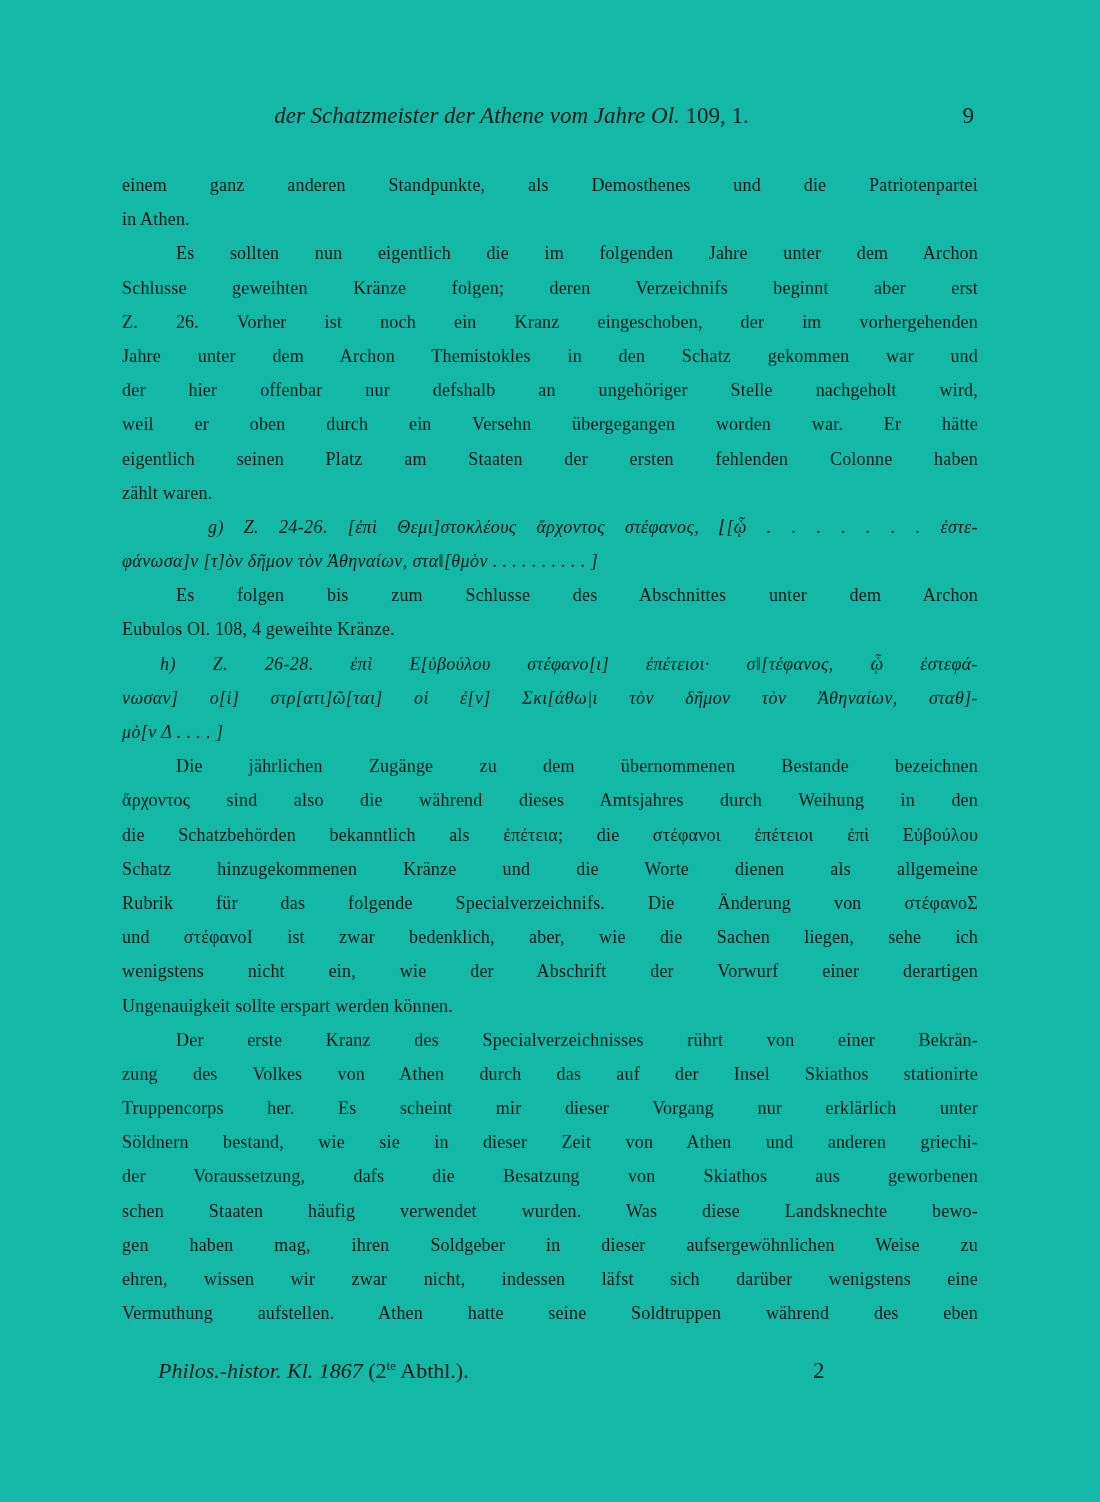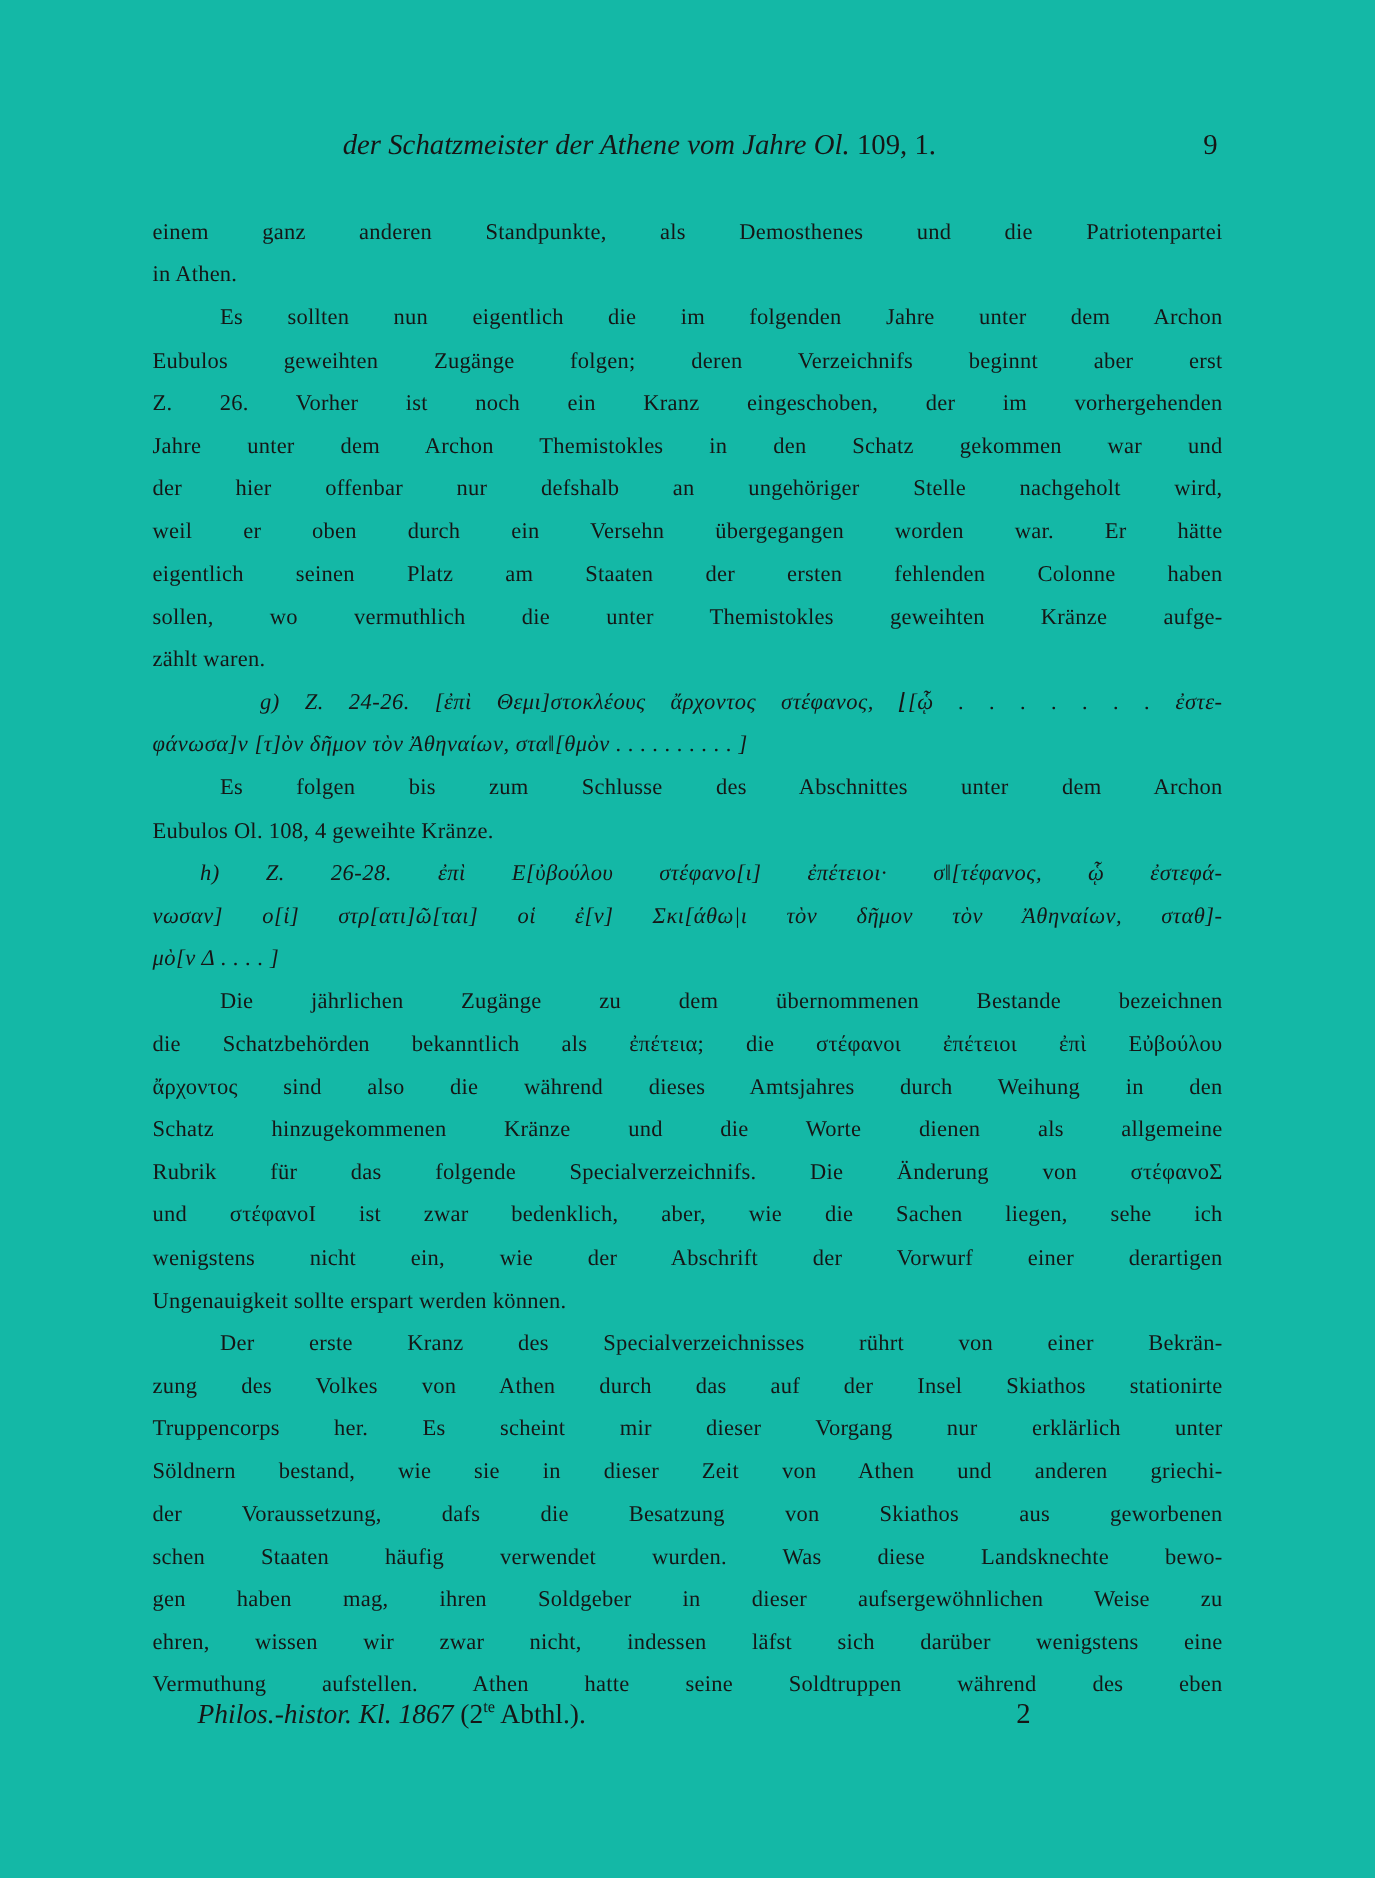--- a/index.html
+++ b/index.html
@@ -96,38 +96,37 @@
     <div class="head-center">
       <span class="head-italic">der Schatzmeister der Athene vom Jahre Ol.</span><span class="head-roman"> 109, 1.</span>
     </div>
     <span class="page-number">9</span>
   </div>
 
   <div class="text-block" id="text-block">
       <div class="line just">einem ganz anderen Standpunkte, als Demosthenes und die Patriotenpartei</div>
       <div class="line">in Athen.</div>
       <div class="line just indent">Es sollten nun eigentlich die im folgenden Jahre unter dem Archon</div>
-      <div class="line just">Eubulos geweihten Zugänge folgen; deren Verzeichnifs beginnt aber erst</div>
+      <div class="line just">Schlusse geweihten Kränze folgen; deren Verzeichnifs beginnt aber erst</div>
       <div class="line just">Z. 26.  Vorher ist noch ein Kranz eingeschoben, der im vorhergehenden</div>
       <div class="line just">Jahre unter dem Archon Themistokles in den Schatz gekommen war und</div>
       <div class="line just">der hier offenbar nur defshalb an ungehöriger Stelle nachgeholt wird,</div>
       <div class="line just">weil er oben durch ein Versehn übergegangen worden war.  Er hätte</div>
       <div class="line just">eigentlich seinen Platz am Staaten der ersten fehlenden Colonne haben</div>
-      <div class="line just">sollen, wo vermuthlich die unter Themistokles geweihten Kränze aufge-</div>
       <div class="line">zählt waren.</div>
       <div class="line just indent-g greek">g)  Z. 24-26.  [ἐπὶ Θεμι]στοκλέους ἄρχοντος στέφανος, ⌊[ᾧ . . . . . . . ἐστε-</div>
       <div class="line greek">φάνωσα]ν [τ]ὸν δῆμον τὸν Ἀθηναίων, στα‖[θμὸν . . . . . . . . . . ]</div>
       <div class="line just indent">Es folgen bis zum Schlusse des Abschnittes unter dem Archon</div>
       <div class="line">Eubulos Ol. 108, 4 geweihte Kränze.</div>
       <div class="line just indent-h greek">h) Z. 26-28.  ἐπὶ Ε[ὐβούλου στέφανο[ι] ἐπέτειοι· σ‖[τέφανος, ᾧ ἐστεφά-</div>
       <div class="line just greek">νωσαν] ο[ἱ] στρ[ατι]ῶ[ται] οἱ ἐ[ν] Σκι[άθω|ι τὸν δῆμον τὸν Ἀθηναίων, σταθ]-</div>
       <div class="line greek">μὸ[ν Δ . . . . ]</div>
       <div class="line just indent">Die jährlichen Zugänge zu dem übernommenen Bestande bezeichnen</div>
+      <div class="line just">ἄρχοντος sind also die während dieses Amtsjahres durch Weihung in den</div>
       <div class="line just">die Schatzbehörden bekanntlich als ἐπέτεια; die στέφανοι ἐπέτειοι ἐπὶ Εὐβούλου</div>
-      <div class="line just">ἄρχοντος sind also die während dieses Amtsjahres durch Weihung in den</div>
       <div class="line just">Schatz hinzugekommenen Kränze und die Worte dienen als allgemeine</div>
       <div class="line just">Rubrik für das folgende Specialverzeichnifs.  Die Änderung von στέφανοΣ</div>
       <div class="line just">und στέφανοΙ ist zwar bedenklich, aber, wie die Sachen liegen, sehe ich</div>
       <div class="line just">wenigstens nicht ein, wie der Abschrift der Vorwurf einer derartigen</div>
       <div class="line">Ungenauigkeit sollte erspart werden können.</div>
       <div class="line just indent">Der erste Kranz des Specialverzeichnisses rührt von einer Bekrän-</div>
       <div class="line just">zung des Volkes von Athen durch das auf der Insel Skiathos stationirte</div>
       <div class="line just">Truppencorps her.  Es scheint mir dieser Vorgang nur erklärlich unter</div>
       <div class="line just">Söldnern bestand, wie sie in dieser Zeit von Athen und anderen griechi-</div>
       <div class="line just">der Voraussetzung, dafs die Besatzung von Skiathos aus geworbenen</div>

